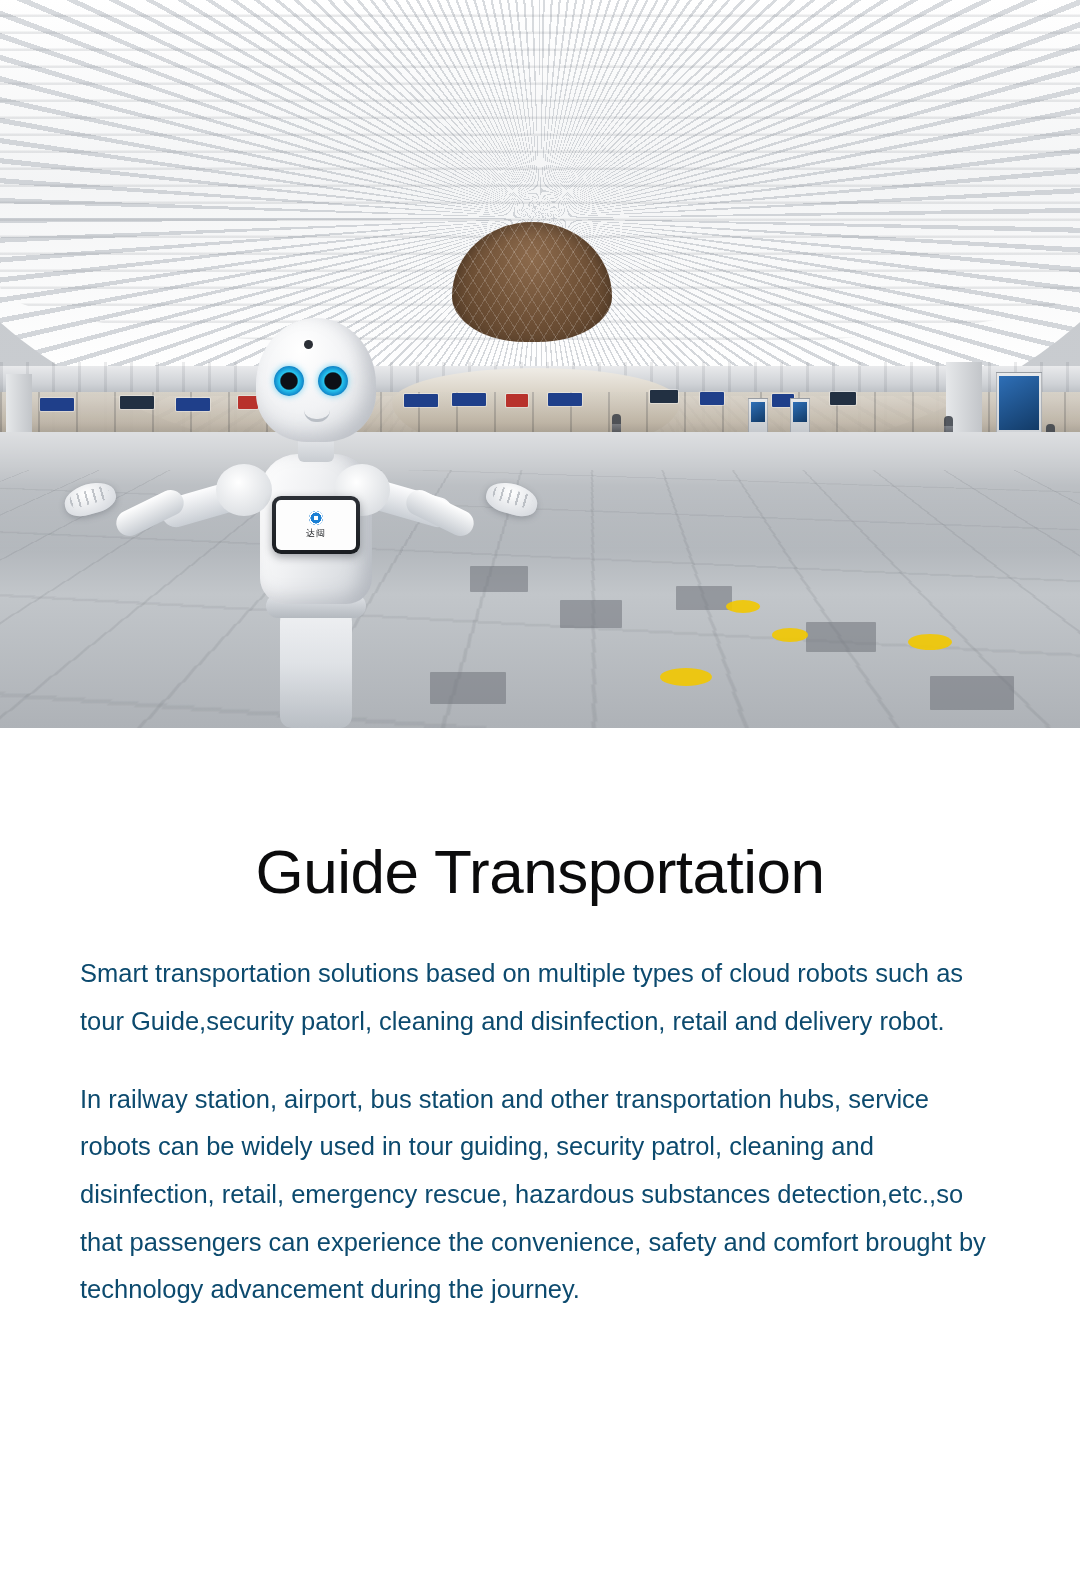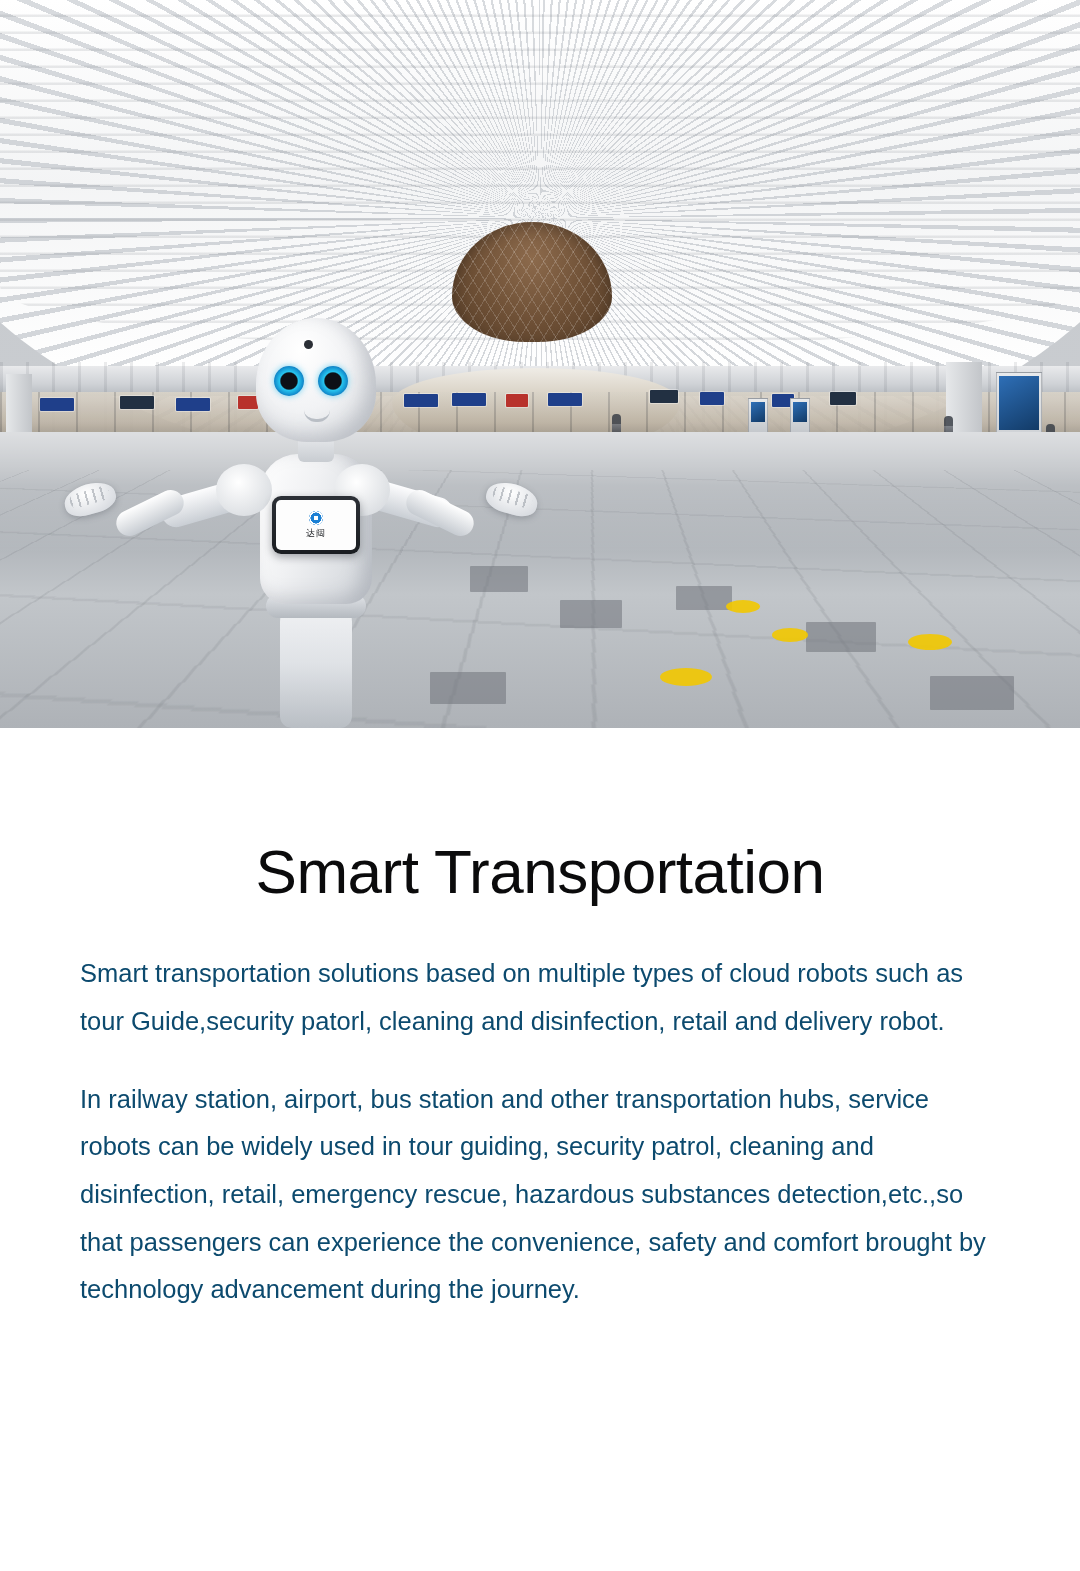--- a/index.html
+++ b/index.html
@@ -432,16 +432,16 @@
     <div class="r-neck"></div>
     <div class="r-head"></div>
     <div class="r-cam"></div>
     <div class="r-eye left"></div>
     <div class="r-eye right"></div>
     <div class="r-mouth"></div>
   </div>
 </div>
 
 <div class="content">
-  <h1 class="title">Smart Transportation</h1>
+  <h1 class="title">Guide Transportation</h1>
   <p class="body-copy">Smart transportation solutions based on multiple types of cloud robots such as tour Guide,security patorl, cleaning and disinfection, retail and delivery robot.</p>
   <p class="body-copy">In railway station, airport, bus station and other transportation hubs, service robots can be widely used in tour guiding, security patrol, cleaning and disinfection, retail, emergency rescue, hazardous substances detection,etc.,so that passengers can experience the convenience, safety and comfort brought by technology advancement during the journey.</p>
 </div>
 
 </body></html>

